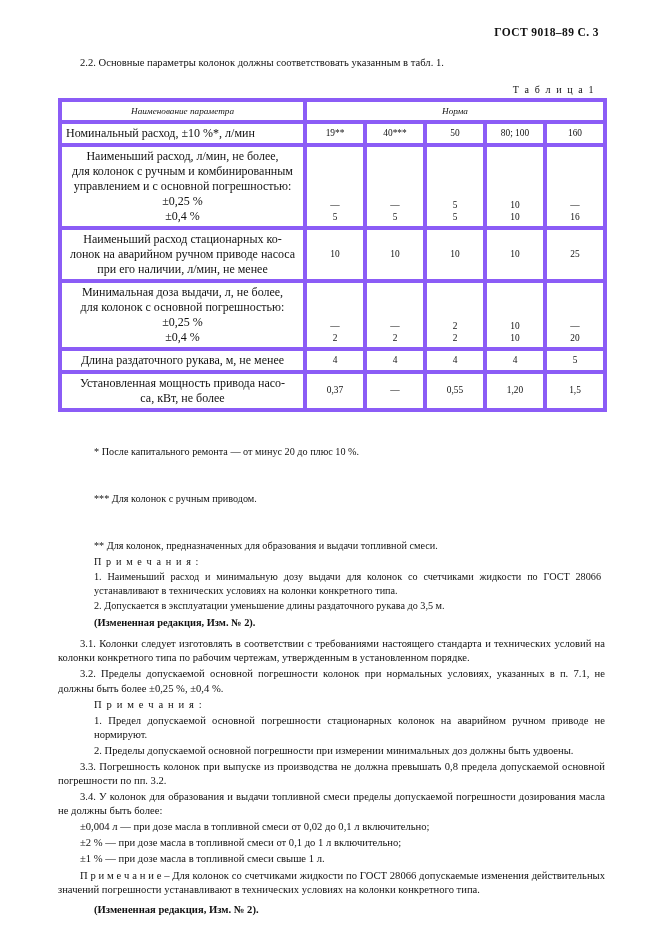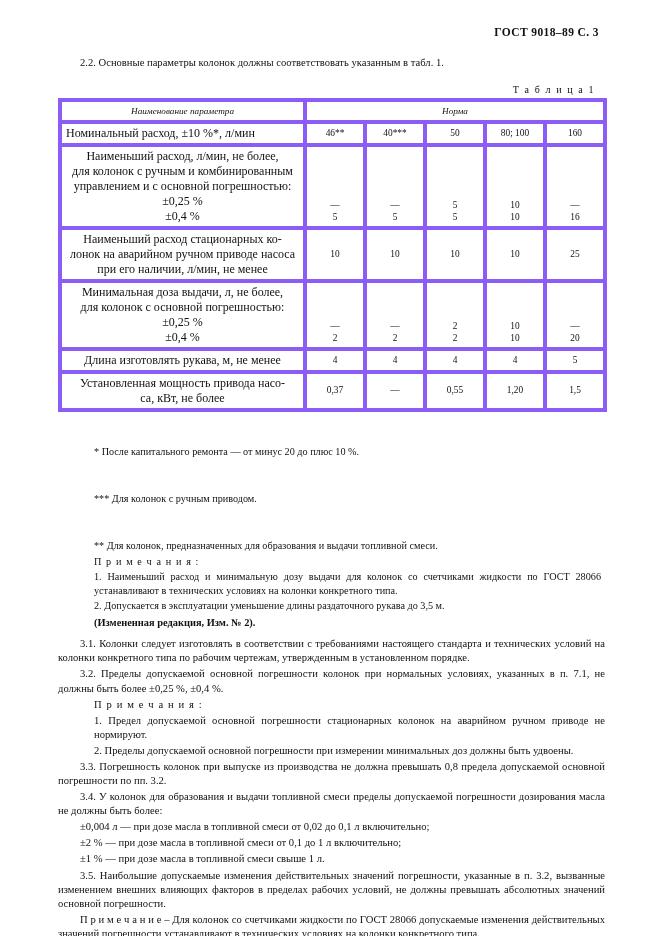--- a/index.html
+++ b/index.html
@@ -143,21 +143,21 @@
     <thead>
       <tr>
         <th rowspan="2">Наименование параметра</th>
         <th colspan="5">Норма</th>
       </tr>
       <tr></tr>
     </thead>
     <tbody>
       <tr>
         <td class="name lefty sub">Номинальный расход, ±10 %*, л/мин</td>
-        <td class="val sub">46**</td>
+        <td class="val sub">19**</td>
         <td class="val sub">40***</td>
         <td class="val sub">50</td>
         <td class="val sub">80; 100</td>
         <td class="val sub">160</td>
       </tr>
       <tr>
         <td class="name sub">Наименьший расход, л/мин, не более,
 для колонок с ручным и комбинированным
 управлением и с основной погрешностью:
 ±0,25 %
@@ -193,21 +193,21 @@
         <td class="val sub topal">—
 2</td>
         <td class="val sub topal">2
 2</td>
         <td class="val sub topal">10
 10</td>
         <td class="val sub topal">—
 20</td>
       </tr>
       <tr>
-        <td class="name sub">Длина изготовлять рукава, м, не менее</td>
+        <td class="name sub">Длина раздаточного рукава, м, не менее</td>
         <td class="val sub">4</td>
         <td class="val sub">4</td>
         <td class="val sub">4</td>
         <td class="val sub">4</td>
         <td class="val sub">5</td>
       </tr>
       <tr>
         <td class="name sub">Установленная мощность привода насо-
 са, кВт, не более</td>
         <td class="val sub">0,37</td>
@@ -237,19 +237,18 @@
   <p class="body-text nm prim-inline">П р и м е ч а н и я :</p>
   <p class="body-text nm">1.  Предел допускаемой основной погрешности стационарных колонок на аварийном ручном приводе не нормируют.</p>
   <p class="body-text nm">2.  Пределы допускаемой основной погрешности при измерении минимальных доз должны быть удвоены.</p>
 
 
   <p class="body-text ind">3.3.  Погрешность колонок при выпуске из производства не должна превышать 0,8 предела допускаемой основной погрешности по пп. 3.2.</p>
   <p class="body-text ind">3.4.  У колонок для образования и выдачи топливной смеси пределы допускаемой погрешности дозирования масла не должны быть более:</p>
   <p class="body-text ind">±0,004 л — при дозе масла в топливной смеси от 0,02 до 0,1 л включительно;</p>
   <p class="body-text ind">±2 % — при дозе масла в топливной смеси от 0,1 до 1 л включительно;</p>
   <p class="body-text ind">±1 % — при дозе масла в топливной смеси свыше 1 л.</p>
-  <p class="body-text ind">3.5.  Наибольшие допускаемые изменения действительных значений погрешности, указанные в п. 3.2, вызванные изменением внешних влияющих факторов в пределах рабочих условий, не должны превышать абсолютных значений основной погрешности.</p>
 
   <p class="body-text ind">П р и м е ч а н и е –  Для колонок со счетчиками жидкости по ГОСТ 28066 допускаемые изменения действительных значений погрешности устанавливают в технических условиях на колонки конкретного типа.</p>
 
   <p class="body-text bold nm" style="margin-top:6px;">(Измененная редакция, Изм. № 2).</p>
 
 </div>
 
 </body></html>

